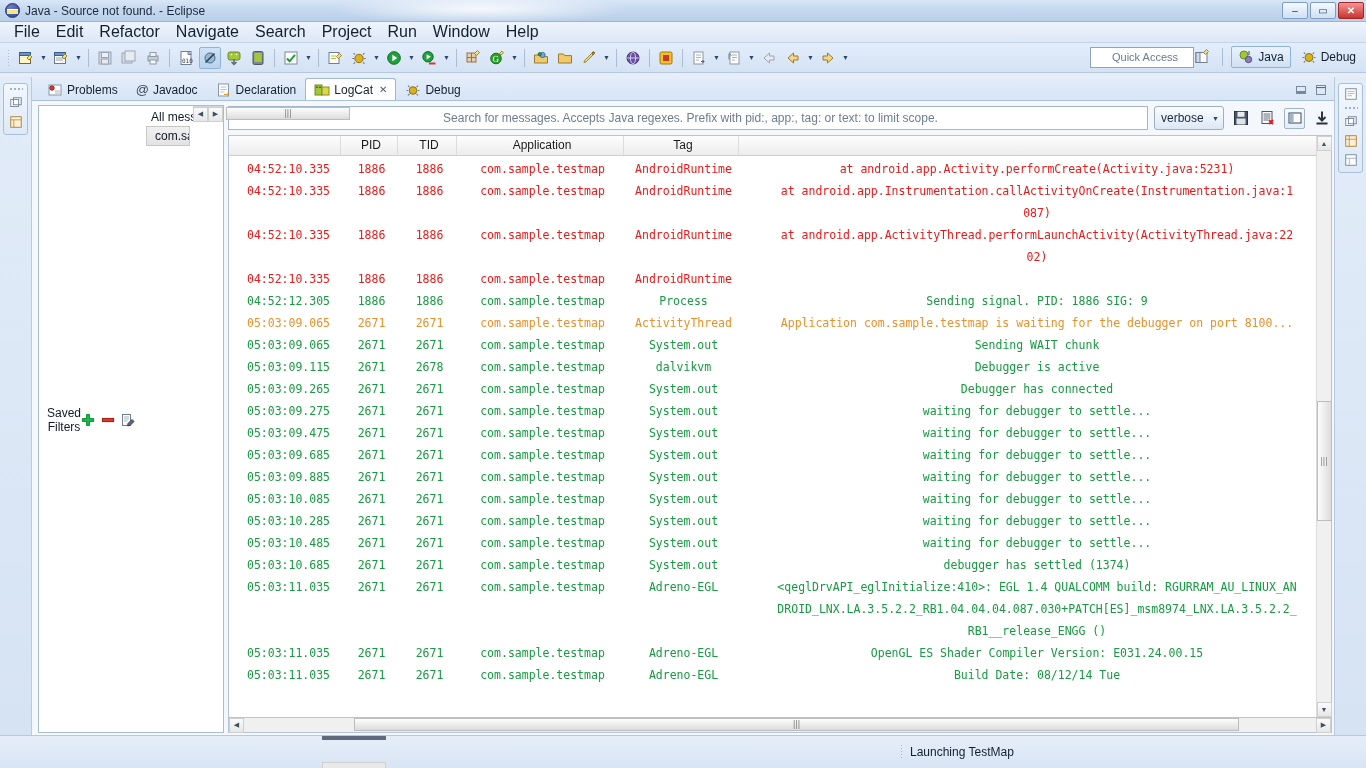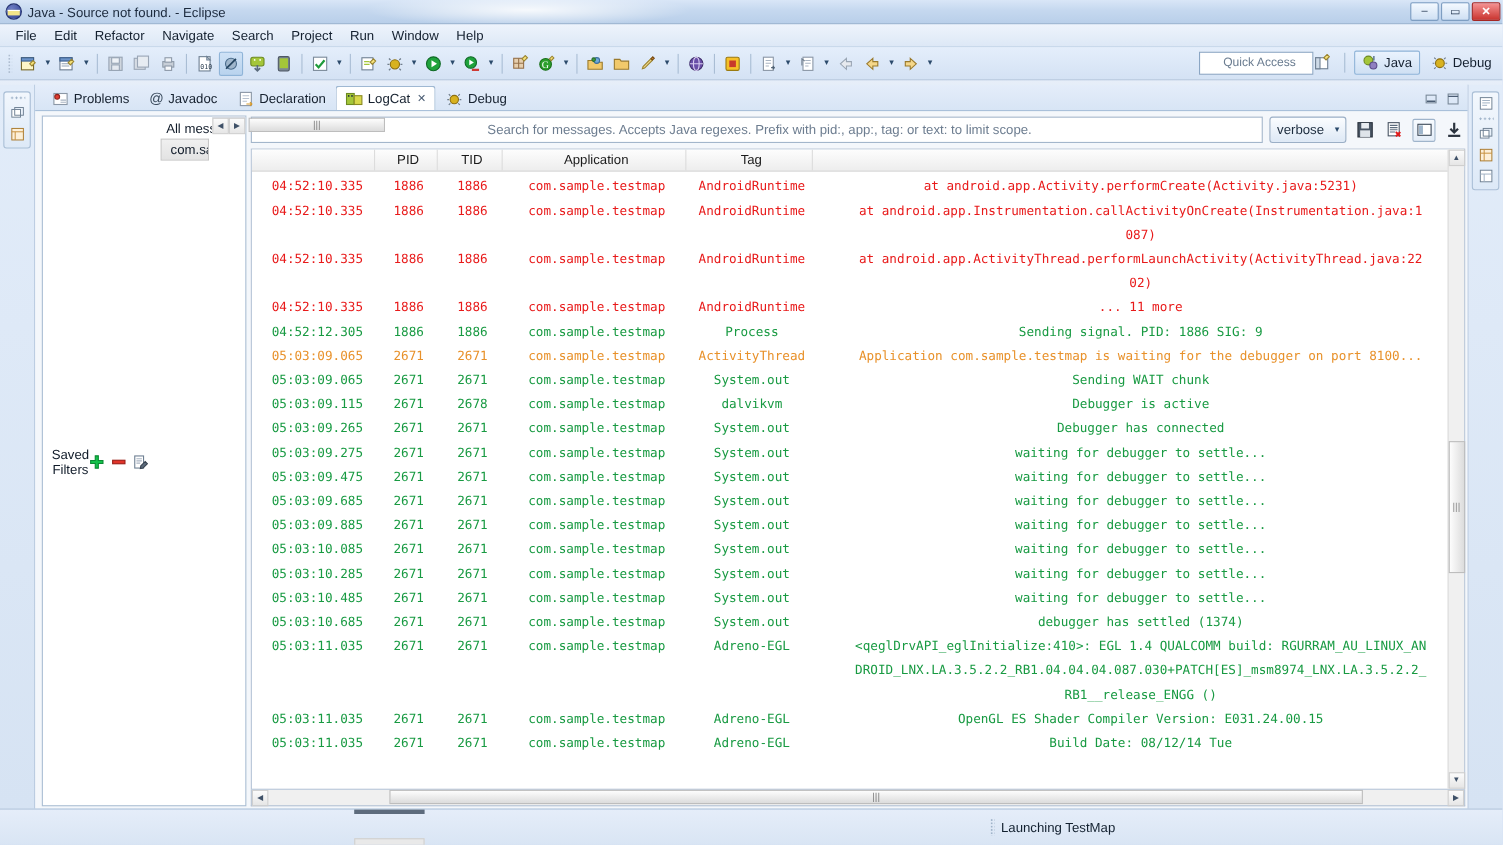--- a/index.html
+++ b/index.html
@@ -57,21 +57,21 @@
     border-color: #a52622; color: #fff; font-weight: bold;
   }
 
   
   .menubar {
     height: 21px; display: flex; align-items: center;
     background: linear-gradient(180deg,#eef4fc,#dde8f6);
     border-bottom: 1px solid #c3d4e8;
     padding-left: 6px;
   }
-  .menu-item { padding: 3px 8px; font-size: 12px; color: #14202f; cursor: default; }
+  .menu-item { padding: 3px 8px; font-size: 16px; color: #14202f; cursor: default; }
 
   
   .toolbar {
     height: 30px; display: flex; align-items: center;
     background: linear-gradient(180deg,#e4eefb 0%, #d4e2f4 100%);
     border-bottom: 1px solid #b6c8de;
     padding: 0 4px; position: relative;
   }
   .tb-grip {
     width: 4px; height: 18px; margin: 0 3px; flex: 0 0 auto;
@@ -763,21 +763,20 @@
                   <div class="c c-app"></div>
                   <div class="c c-tag"></div>
                   <div class="c c-text">02)</div>
                 </div>
                 <div class="row lvl-error">
                   <div class="c c-time">04:52:10.335</div>
                   <div class="c c-pid">1886</div>
                   <div class="c c-tid">1886</div>
                   <div class="c c-app">com.sample.testmap</div>
                   <div class="c c-tag">AndroidRuntime</div>
-                  <div class="c c-text">... 11 more</div>
                 </div>
                 <div class="row lvl-info">
                   <div class="c c-time">04:52:12.305</div>
                   <div class="c c-pid">1886</div>
                   <div class="c c-tid">1886</div>
                   <div class="c c-app">com.sample.testmap</div>
                   <div class="c c-tag">Process</div>
                   <div class="c c-text">Sending signal. PID: 1886 SIG: 9</div>
                 </div>
                 <div class="row lvl-warn">

